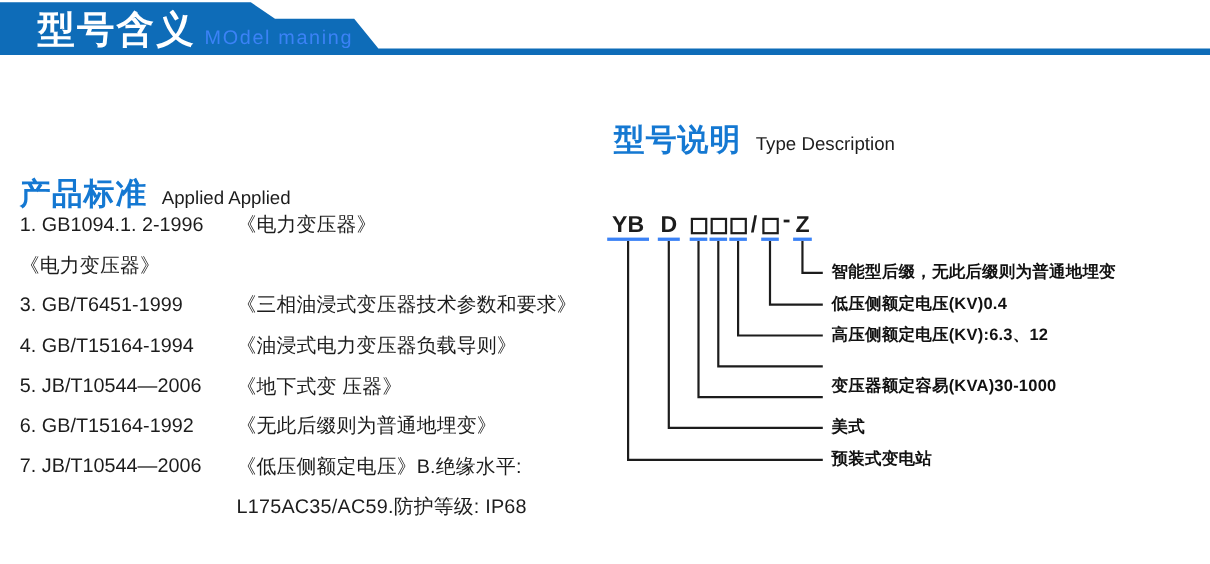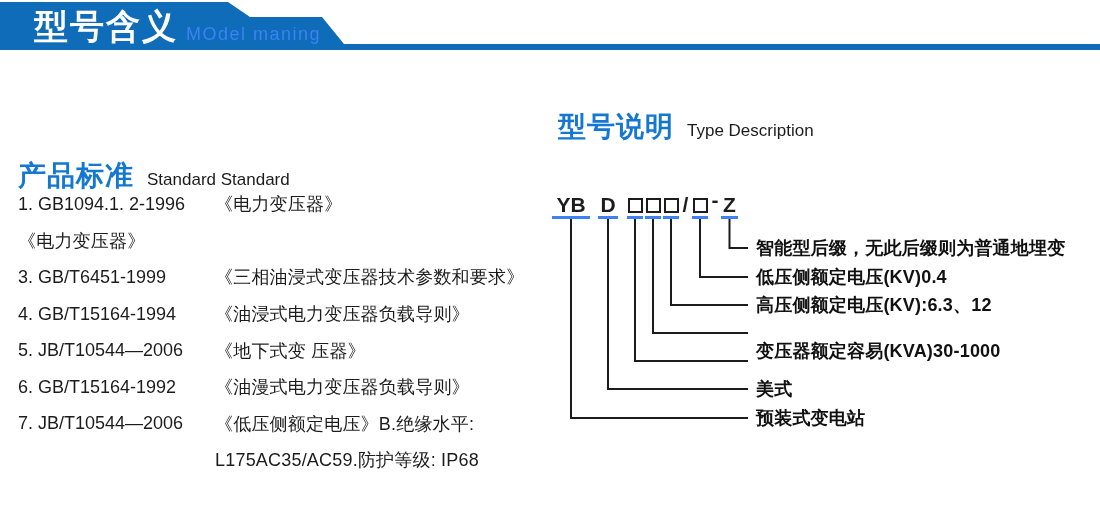--- a/index.html
+++ b/index.html
@@ -43,21 +43,21 @@
   .seg-b3{left:111px;width:16px;}
   .seg-slash{left:127px;width:13px;}
   .seg-b4{left:140px;width:16px;}
   .seg-dash{left:157px;width:12px;}
   .seg-z{left:169px;width:17px;}
   .boxglyph{width:11px;height:11px;border:2px solid #1c1c1c;margin-bottom:3px;background:#fff;}
   .dashglyph{margin-bottom:5px;}
   .lines-svg{position:absolute;left:0;top:0;width:548px;height:255px;display:block;}
   .dlabel{
     position:absolute;left:204px;width:344px;height:24px;line-height:24px;
-    font-size:18px;font-weight:700;color:#111;white-space:nowrap;letter-spacing:0.2px;
+    font-size:15px;font-weight:700;color:#111;white-space:nowrap;letter-spacing:0.2px;
   }
   .dl-0{top:44px;}
   .dl-1{top:73px;}
   .dl-2{top:101px;}
   .dl-3{top:118px;margin-top:29px;}
   .dl-4{top:157px;}
   .dl-5{top:185px;}
   .dl-6{top:214px;}
 </style>
 </head>
@@ -68,21 +68,21 @@
   <div>
     <svg class="banner-svg" viewBox="0 0 1100 50" preserveAspectRatio="none">
       <polygon points="0,2 228,2 250,17 322,17 344,44 1100,44 1100,50 0,50" fill="#0e6cb8"></polygon>
     </svg>
     <div class="banner-title">型号含义</div>
     <div class="banner-sub">MOdel maning</div>
   </div>
 
   <div class="sec-head head-left">
     <span class="zh">产品标准</span>
-    <span class="en">Standard Standard</span>
+    <span class="en">Applied Applied</span>
   </div>
 
   <div class="sec-head head-right">
     <span class="zh">型号说明</span>
     <span class="en">Type Description</span>
   </div>
 
   <div class="std-list">
     <div class="std-row">
       <span class="std-code">1. GB1094.1. 2-1996</span>
@@ -98,21 +98,21 @@
     <div class="std-row">
       <span class="std-code">4. GB/T15164-1994</span>
       <span class="std-title">《油浸式电力变压器负载导则》</span>
     </div>
     <div class="std-row">
       <span class="std-code">5. JB/T10544—2006</span>
       <span class="std-title">《地下式变 压器》</span>
     </div>
     <div class="std-row">
       <span class="std-code">6. GB/T15164-1992</span>
-      <span class="std-title">《油漫式电力变压器负载导则》</span>
+      <span class="std-title">《无此后缀则为普通地埋变》</span>
     </div>
     <div class="std-row">
       <span class="std-code">7. JB/T10544—2006</span>
       <span class="std-title">《低压侧额定电压》B.绝缘水平:</span>
     </div>
     <div class="std-row">
       <span class="std-code"></span>
       <span class="std-title">L175AC35/AC59.防护等级: IP68</span>
     </div>
   </div>

